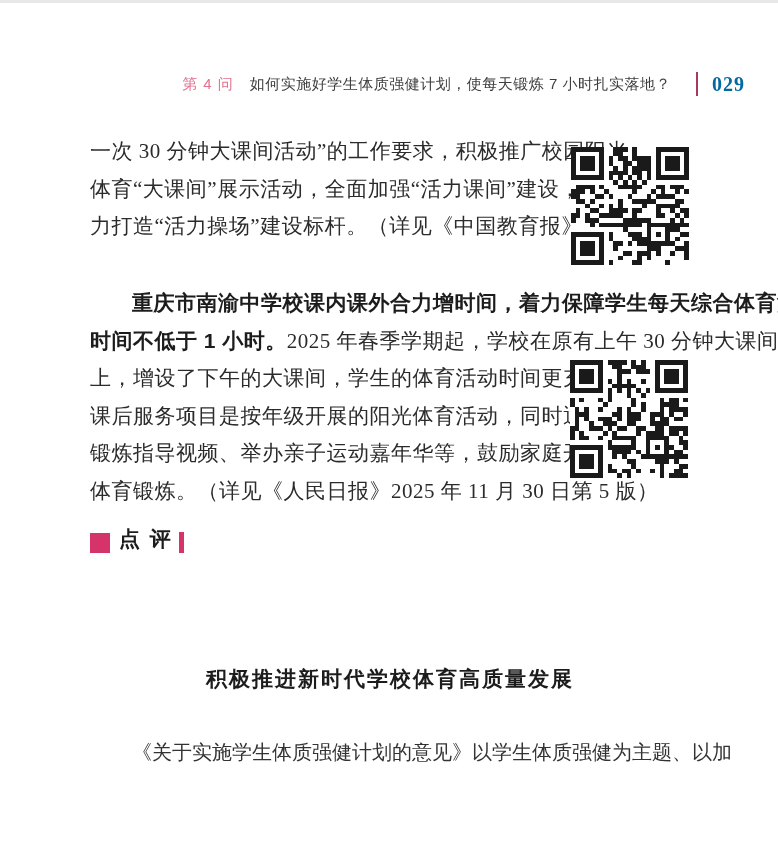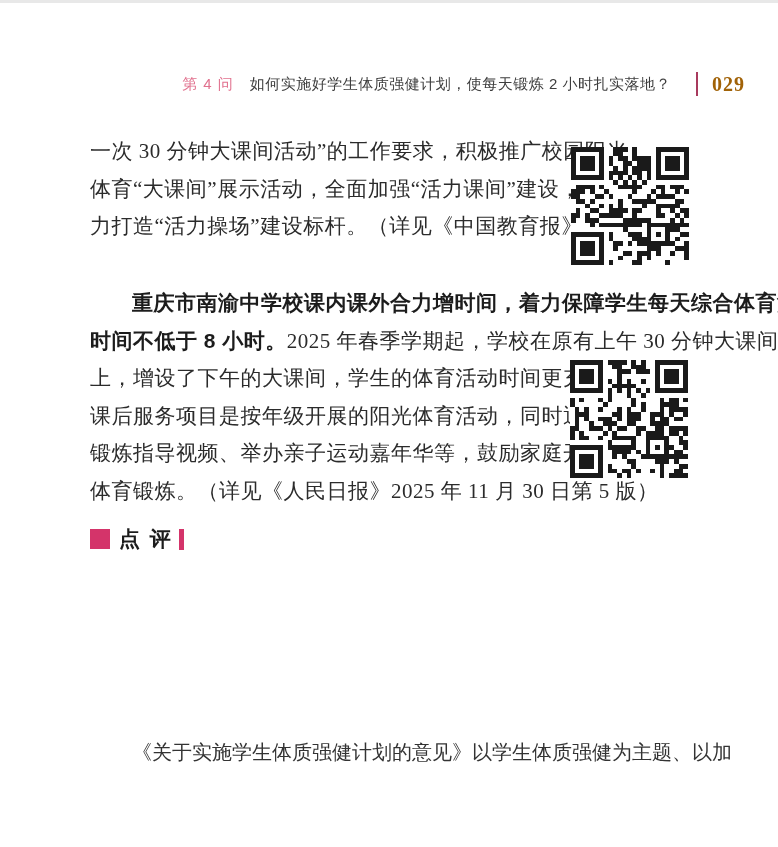--- a/index.html
+++ b/index.html
@@ -29,21 +29,21 @@
     color:#3d3d3d;
     font-family:"Liberation Sans","DejaVu Sans",sans-serif;
     letter-spacing:0.5px;
   }
   .head-divider {
     width:2px; height:24px;
     background:#a83a5d;
     margin-left:25px; margin-right:14px;
   }
   .folio {
-    font-size:20px; font-weight:bold; color:#a16207;
+    font-size:20px; font-weight:bold; color:#0369a1;
     letter-spacing:1px;
   }
   
   .textline {
     white-space:nowrap;
     font-size:21px; line-height:37.5px;
     letter-spacing:0.5px;
   }
   .para1 { position:absolute; left:90px; top:130px; }
   .para2 { position:absolute; left:90px; top:281px; }
@@ -52,21 +52,21 @@
     font-family:"Liberation Sans","DejaVu Sans",sans-serif;
     font-weight:bold; color:#1c1c1c;
   }
   
   .qr { position:absolute; width:118px; height:118px; }
   .qr-1 { left:571px; top:144px; }
   .qr-2 { left:570px; top:357px; }
   
   .comment-header {
     position:absolute; left:90px; top:522px;
-    display:flex; align-items:center;
+    display:flex; align-items:flex-end;
   }
   .comment-square {
     width:20px; height:20px; background:#d4346a;
     margin-right:9px;
   }
   .comment-label {
     font-family:"Liberation Sans","DejaVu Sans",sans-serif;
     font-weight:bold; font-size:21px; color:#1c1c1c;
     letter-spacing:2px;
   }
@@ -94,21 +94,21 @@
     white-space:nowrap;
   }
 </style>
 </head>
 <body>
 
 <div class="page">
 
   <div class="running-head">
     <span class="question-label">第 4 问</span>
-    <span class="head-title">如何实施好学生体质强健计划，使每天锻炼 2 小时扎实落地？</span>
+    <span class="head-title">如何实施好学生体质强健计划，使每天锻炼 7 小时扎实落地？</span>
     <span class="head-divider"></span>
     <span class="folio">029</span>
   </div>
 
   <div class="para1">
     <div class="textline">一次 30 分钟大课间活动”的工作要求，积极推广校园阳光</div>
     <div class="textline">体育“大课间”展示活动，全面加强“活力课间”建设，努</div>
     <div class="textline">力打造“活力操场”建设标杆。（详见《中国教育报》2025</div>
   </div>
 
@@ -422,21 +422,21 @@
       <rect x="5" y="24" width="1" height="1" fill="#1a1a1a"></rect>
       <rect x="6" y="24" width="1" height="1" fill="#1a1a1a"></rect>
       <rect x="8" y="24" width="1" height="1" fill="#1a1a1a"></rect>
       <rect x="13" y="24" width="1" height="1" fill="#1a1a1a"></rect>
       <rect x="14" y="24" width="1" height="1" fill="#1a1a1a"></rect>
       <rect x="20" y="24" width="1" height="1" fill="#1a1a1a"></rect>
     </svg>
 
   <div class="para2">
     <div class="textline indent bold-hei">重庆市南渝中学校课内课外合力增时间，着力保障学生每天综合体育活动</div>
-    <div class="textline"><span class="bold-hei">时间不低于 8 小时。</span><span>2025 年春季学期起，学校在原有上午 30 分钟大课间基础</span></div>
+    <div class="textline"><span class="bold-hei">时间不低于 1 小时。</span><span>2025 年春季学期起，学校在原有上午 30 分钟大课间基础</span></div>
     <div class="textline">上，增设了下午的大课间，学生的体育活动时间更充足了。</div>
     <div class="textline">课后服务项目是按年级开展的阳光体育活动，同时通过拍摄</div>
     <div class="textline">锻炼指导视频、举办亲子运动嘉年华等，鼓励家庭开展亲子</div>
     <div class="textline">体育锻炼。（详见《人民日报》2025 年 11 月 30 日第 5 版）</div>
   </div>
 
   <svg class="qr qr-2" id="qr2" viewBox="0 0 25 25" shape-rendering="crispEdges">
       <rect width="25" height="25" fill="#ffffff"></rect>
       <rect x="0" y="0" width="1" height="1" fill="#1a1a1a"></rect>
       <rect x="1" y="0" width="1" height="1" fill="#1a1a1a"></rect>
@@ -748,16 +748,17 @@
       <rect x="24" y="24" width="1" height="1" fill="#1a1a1a"></rect>
     </svg>
 
   <div class="comment-header">
     <span class="comment-square"></span>
     <span class="comment-label">点 评</span>
     <span class="comment-bar"></span>
   </div>
 
 
+  <div class="comment-heading">积极推进新时代学校体育高质量发展</div>
 
   <div class="comment-paragraph indent">《关于实施学生体质强健计划的意见》以学生体质强健为主题、以加</div>
 
 </div>
 
 </body></html>

